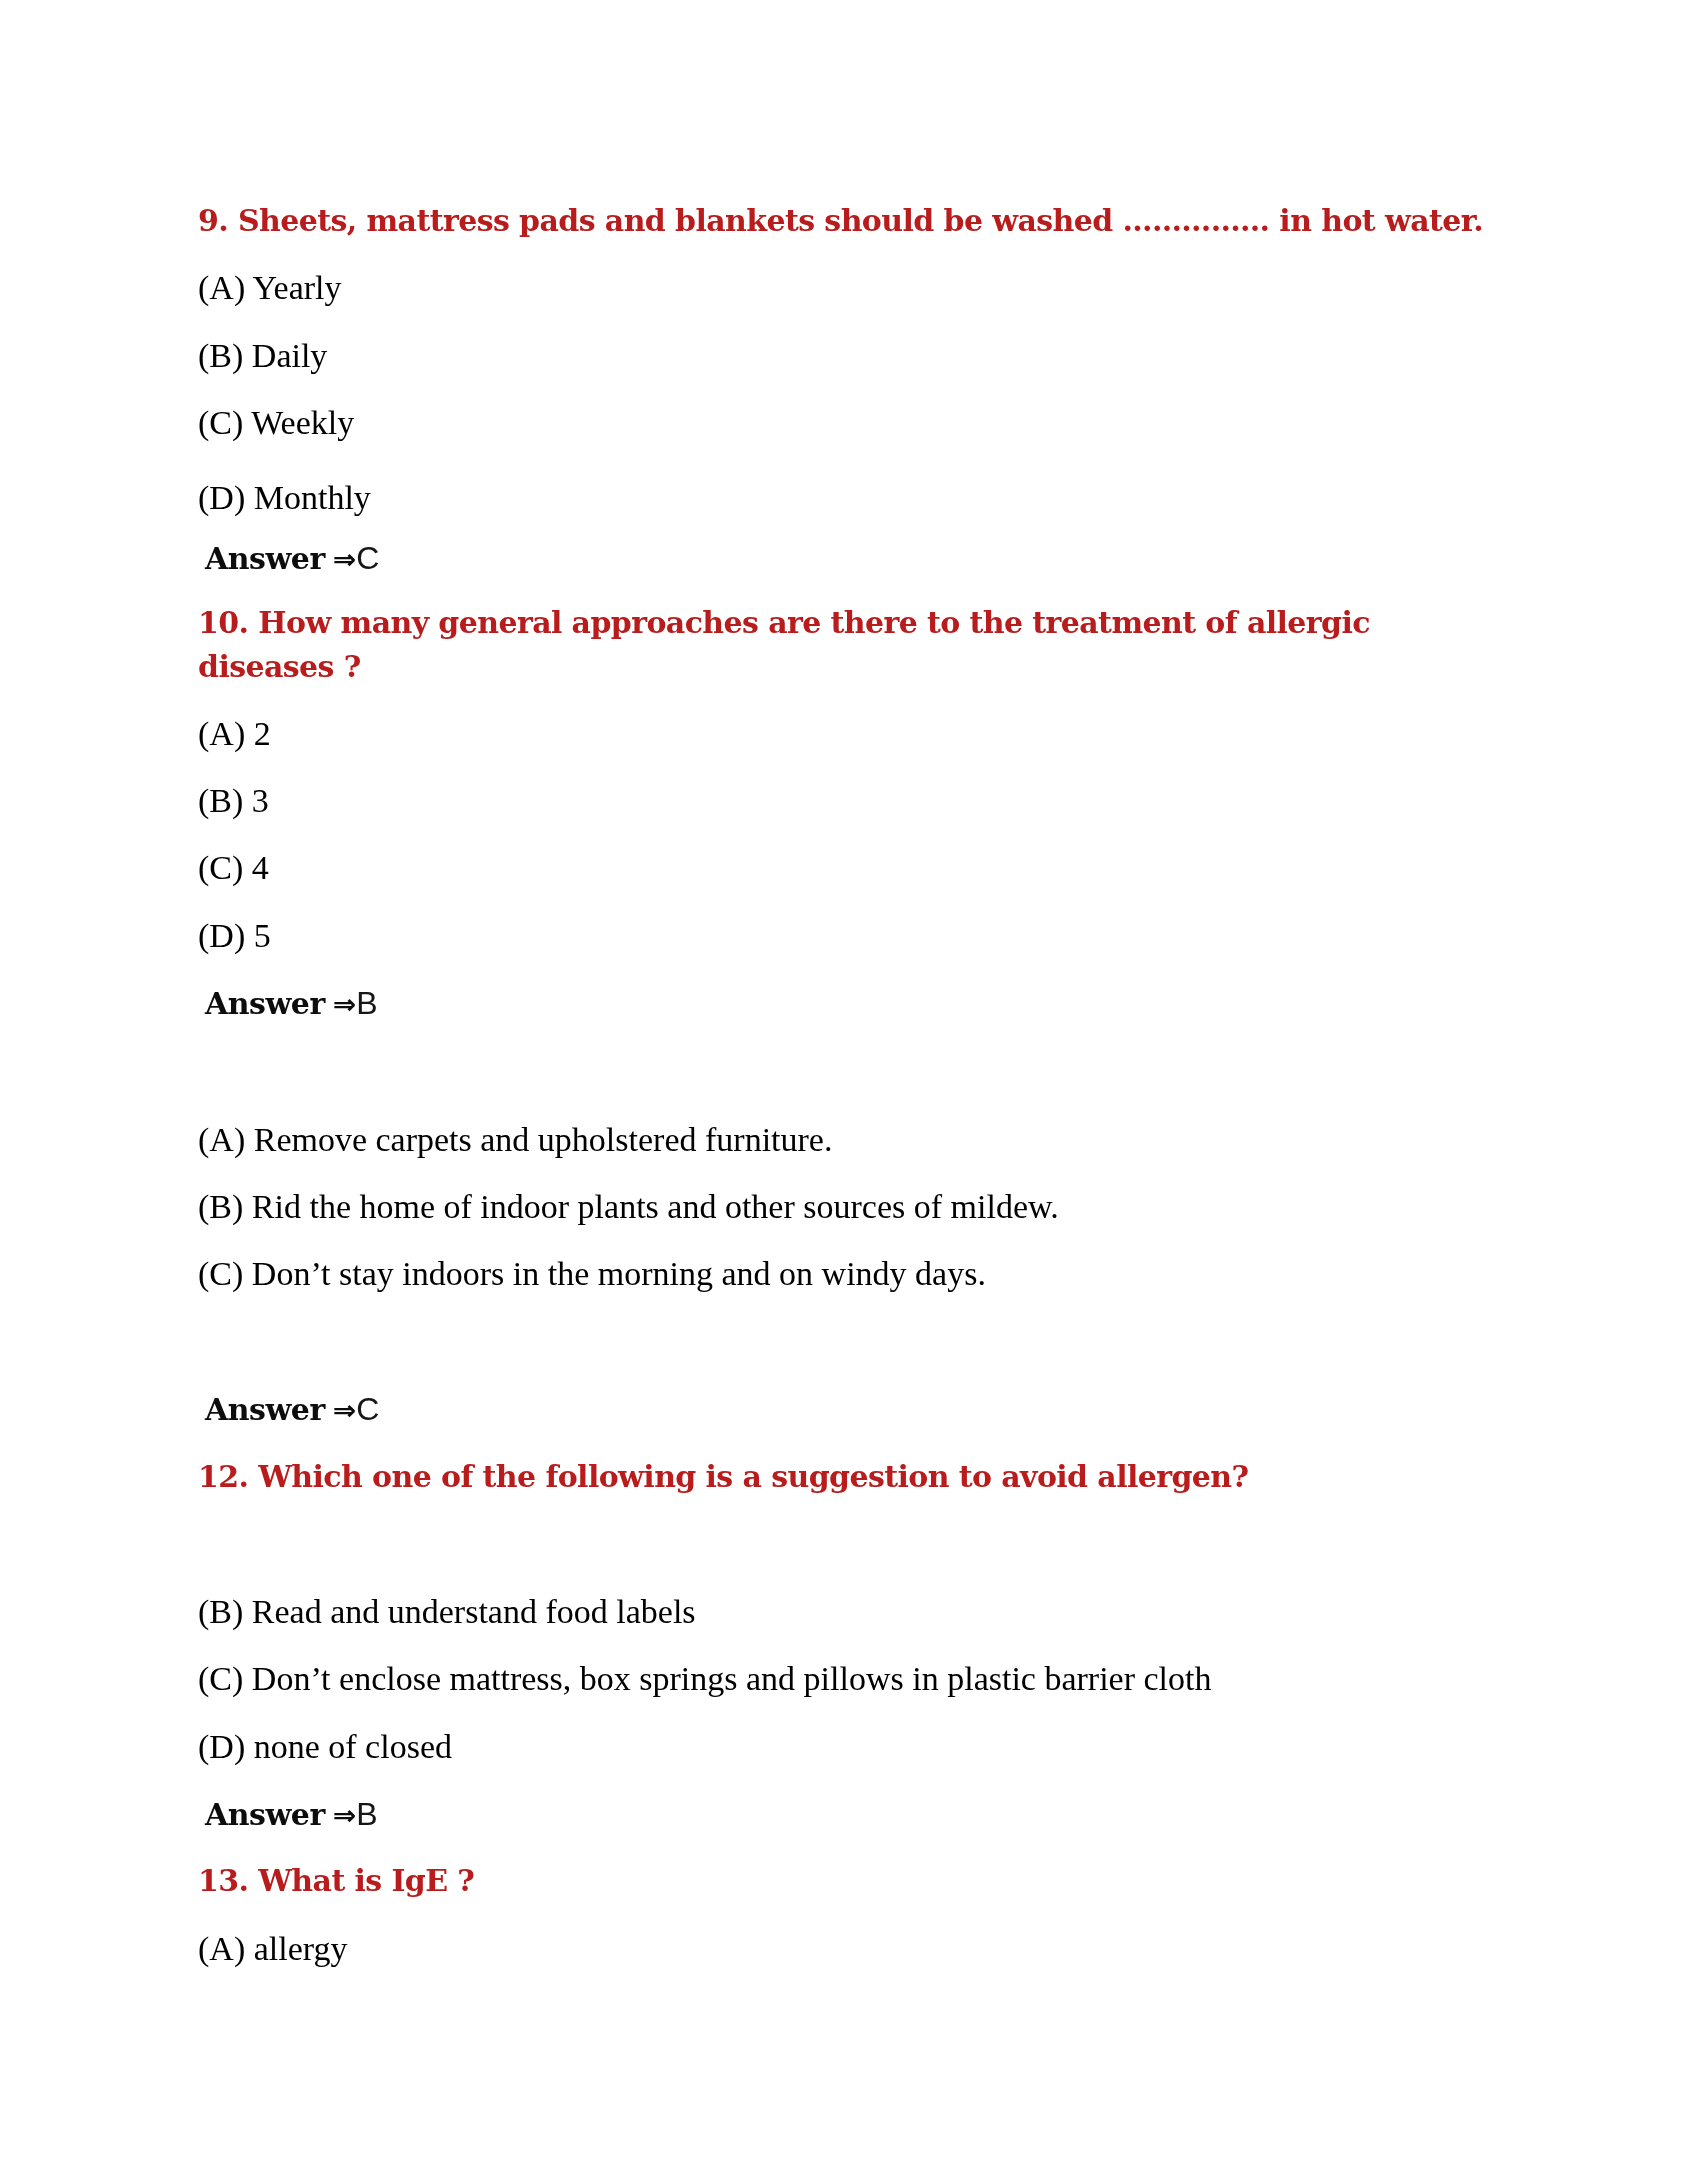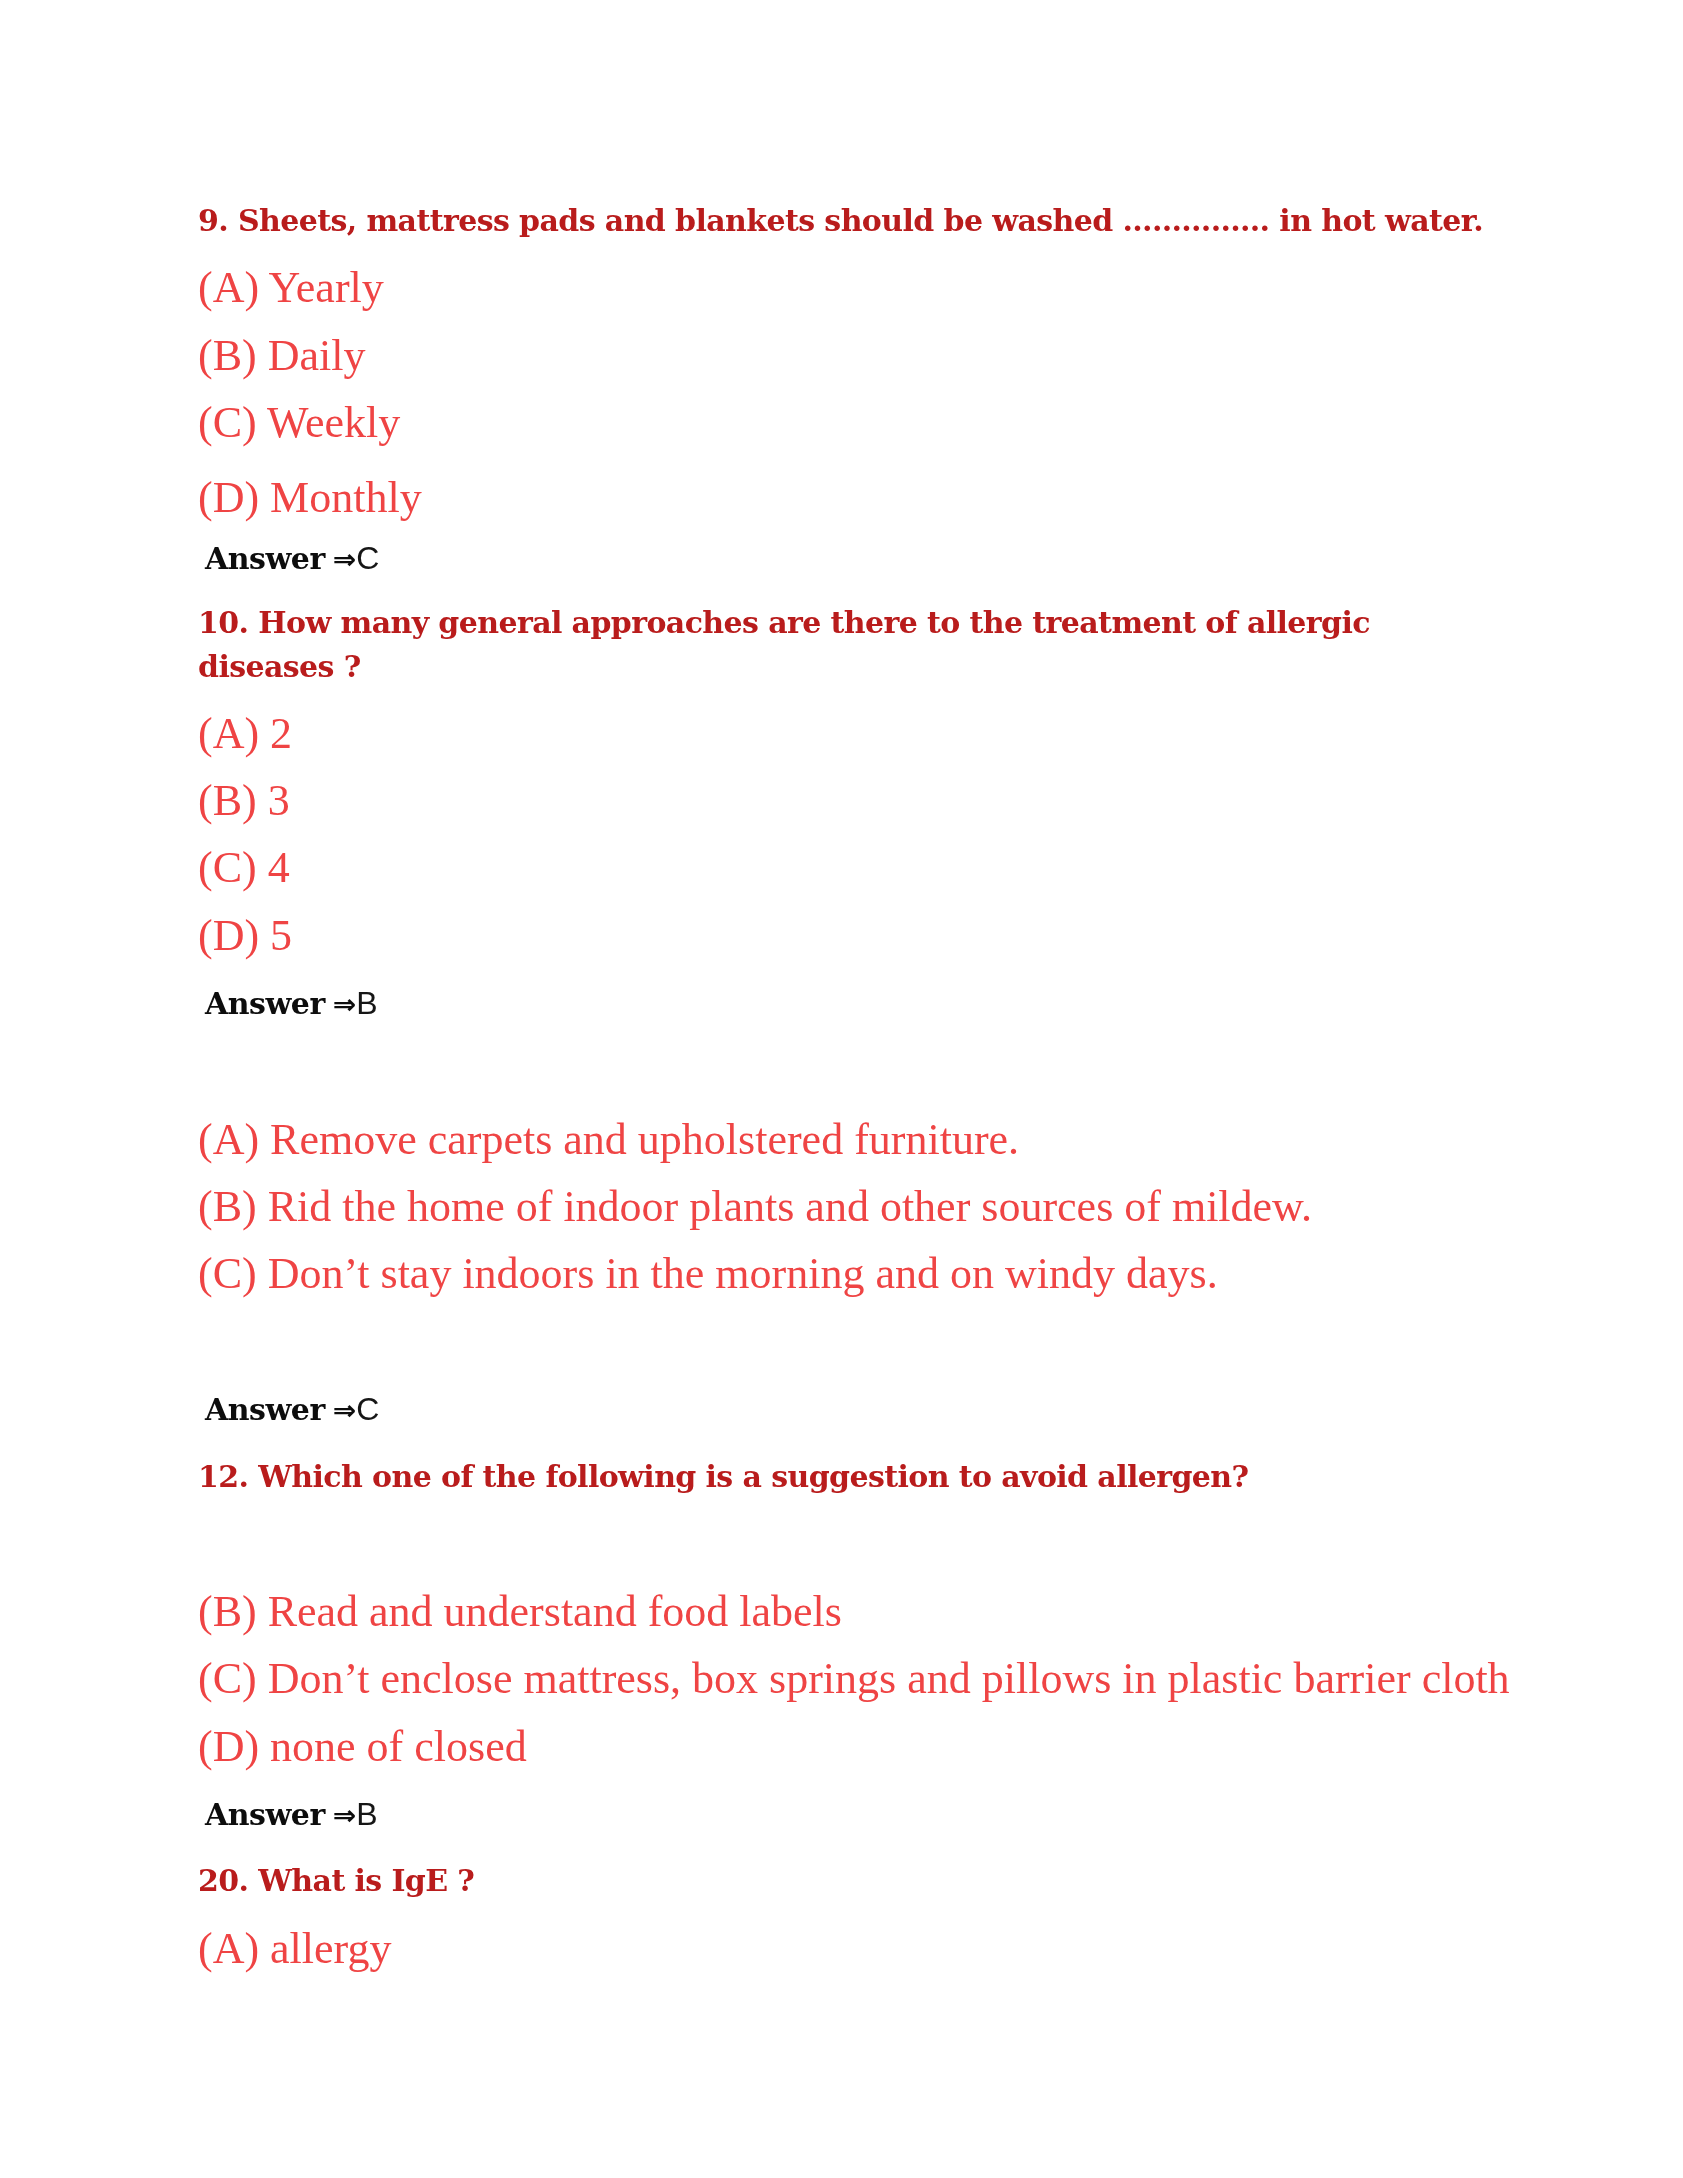--- a/index.html
+++ b/index.html
@@ -32,22 +32,22 @@
     }
     .question {
       font-family: "DejaVu Serif", "Liberation Serif", serif;
       font-weight: bold;
       font-size: 30px;
       letter-spacing: -0.6px;
       color: #b91c1c;
     }
     .option {
       font-family: "Liberation Serif", "DejaVu Serif", serif;
-      font-size: 44px;
-      color: #ef4444;
+      font-size: 34px;
+      color: #000000;
     }
     .answer {
       left: 205px;
       font-size: 32px;
     }
     .answer .ans-label {
       font-family: "DejaVu Serif", "Liberation Serif", serif;
       font-weight: bold;
       font-size: 30px;
       letter-spacing: -0.5px;
@@ -154,21 +154,21 @@
   </div>
   <div class="line option" style="top:1725px">
     <span>(D)</span>
     <span>none of closed</span>
   </div>
   <div class="line answer" style="top:1792px">
     <span class="ans-label">Answer</span><span class="ans-arrow">⇒</span><span class="ans-value">B</span>
   </div>
 
   <div class="line question" style="top:1859px">
-    <span>20.</span>
+    <span>13.</span>
     <span>What is IgE ?</span>
   </div>
   <div class="line option" style="top:1927px">
     <span>(A)</span>
     <span>allergy</span>
   </div>
 
 </div>
 
 

